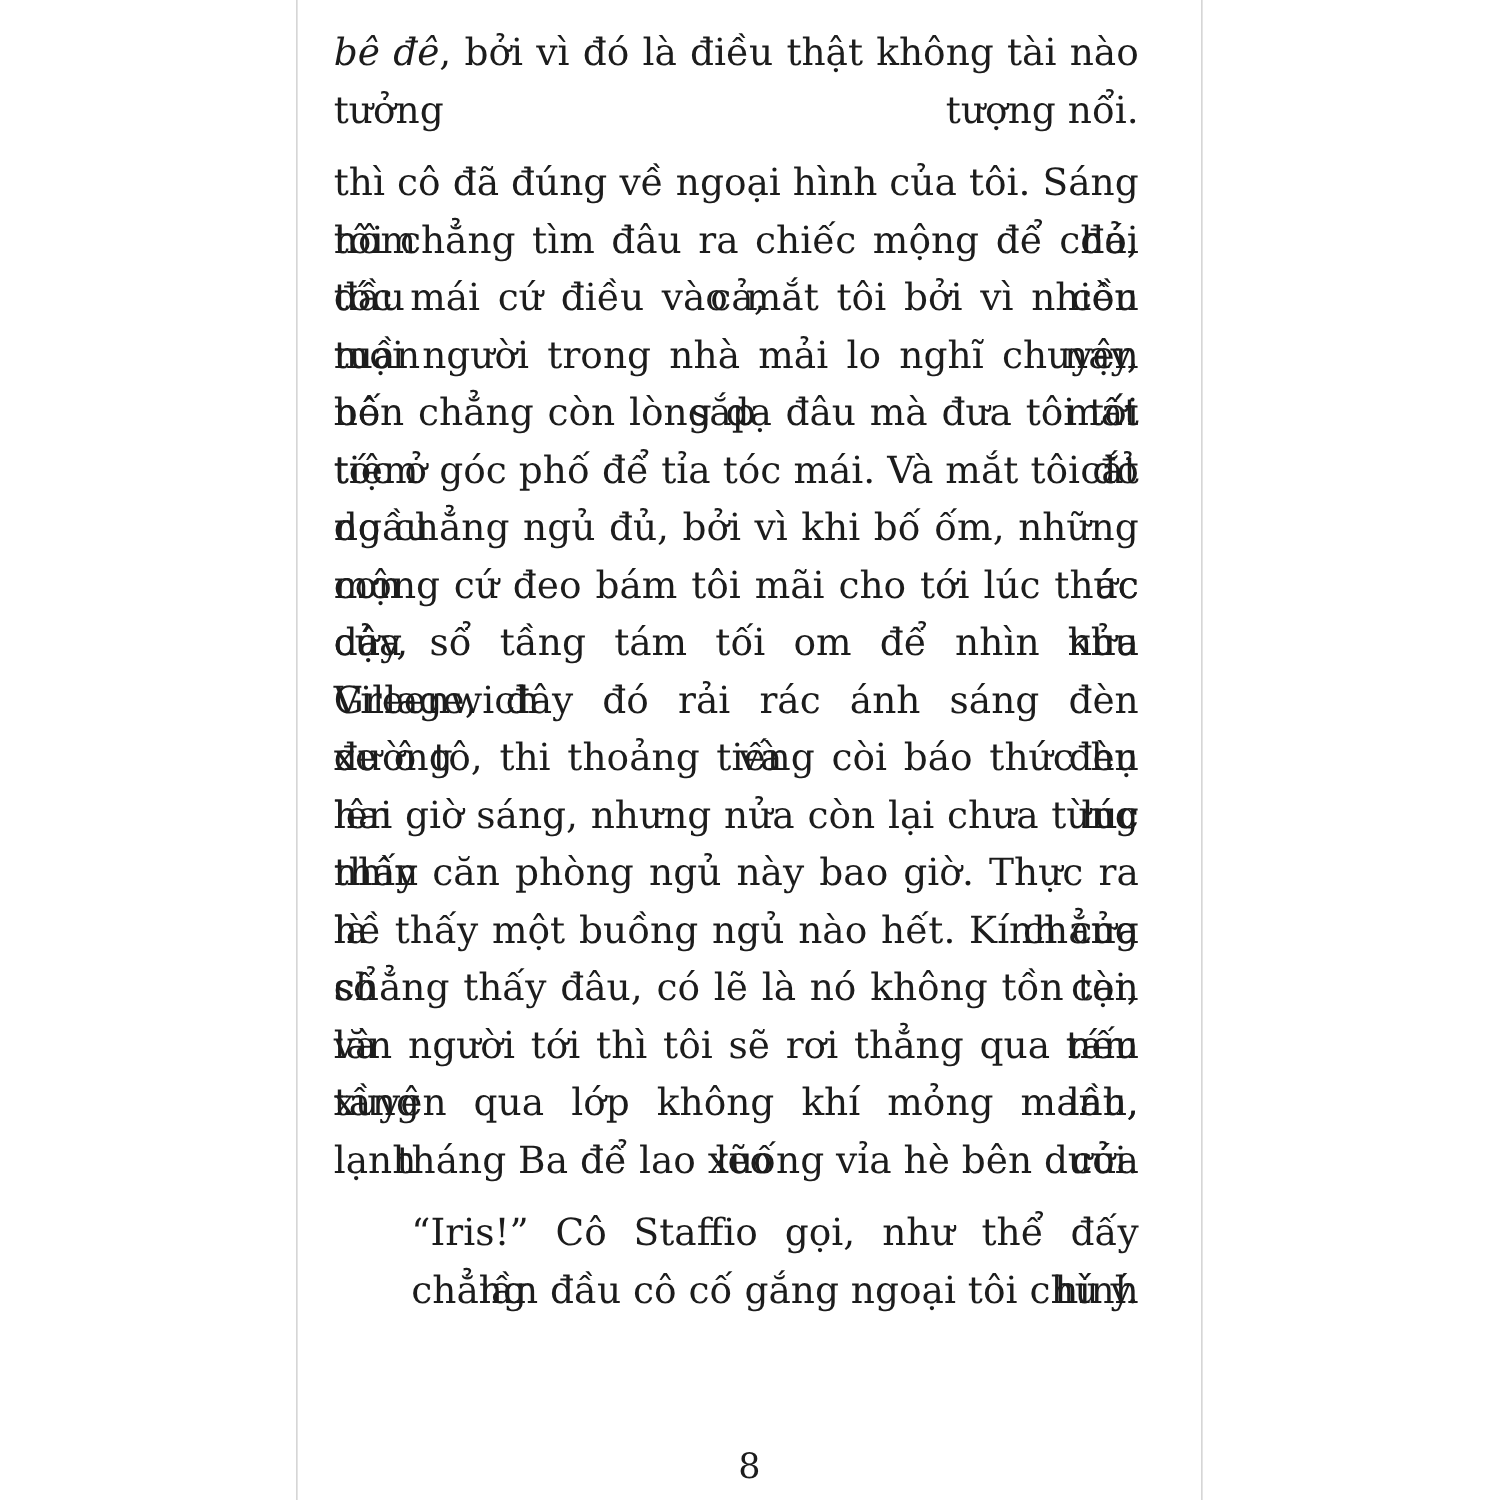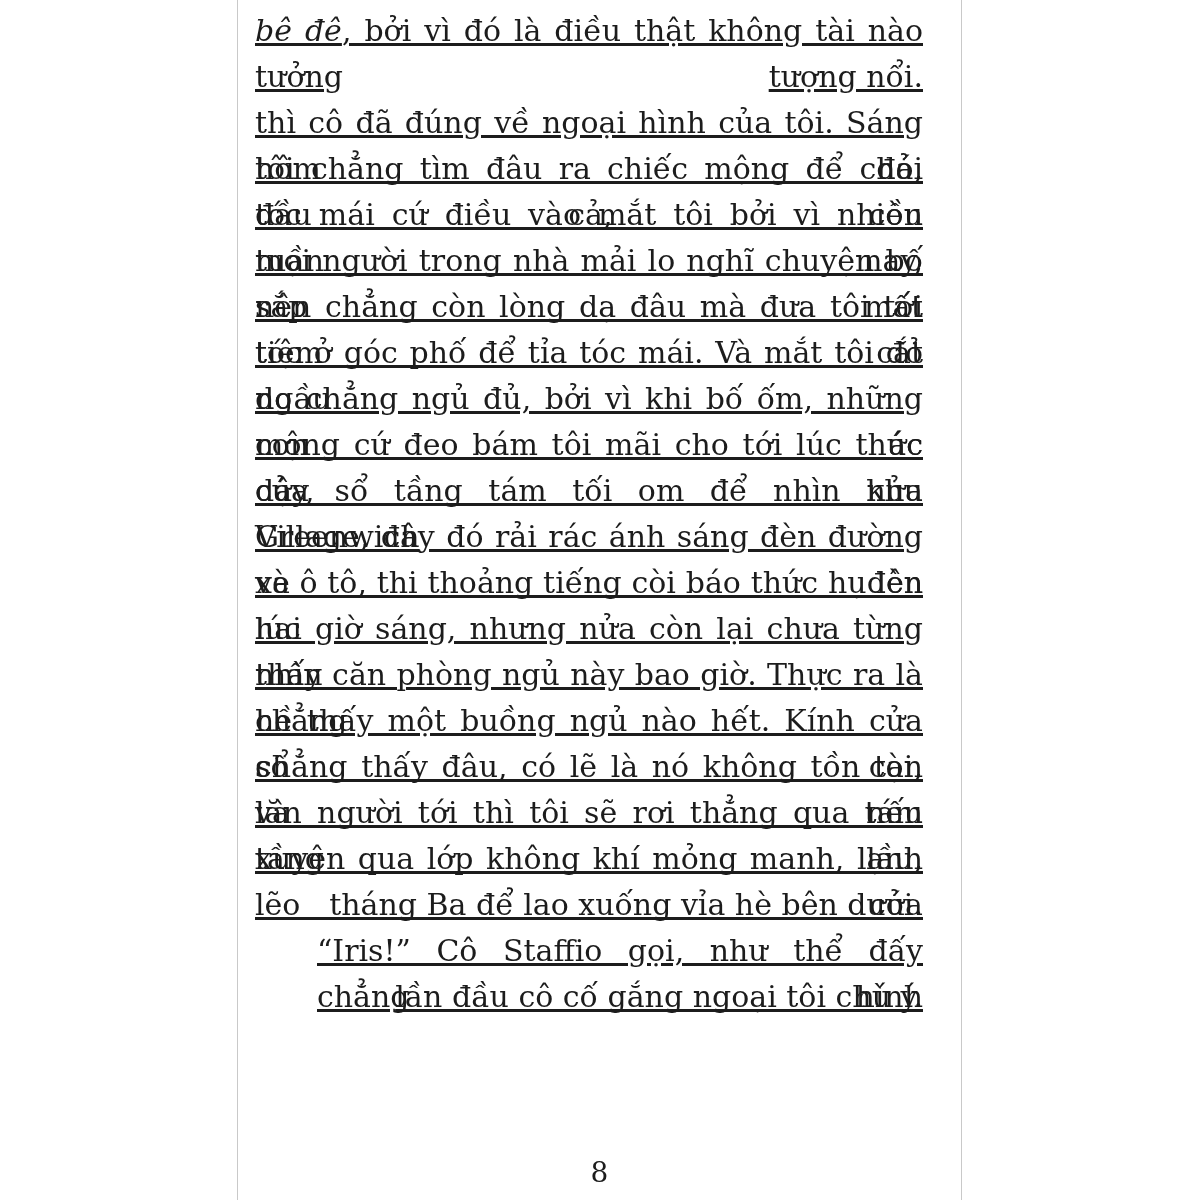--- a/index.html
+++ b/index.html
@@ -24,21 +24,21 @@
   }
   .text-col {
     position: absolute;
     left: 255px;
     top: 8px;
     width: 668px;
     color: #1c1c1c;
     font-size: 30px;
     line-height: 46px;
   }
-  .para { margin: 0; padding: 0; text-decoration: underline; }
+  .para { margin: 12px; padding: 0; }
   .line {
     height: 46px;
     white-space: nowrap;
     text-align: right;
   }
   .line.just {
     white-space: normal;
     text-align: justify;
     text-align-last: justify;
   }

